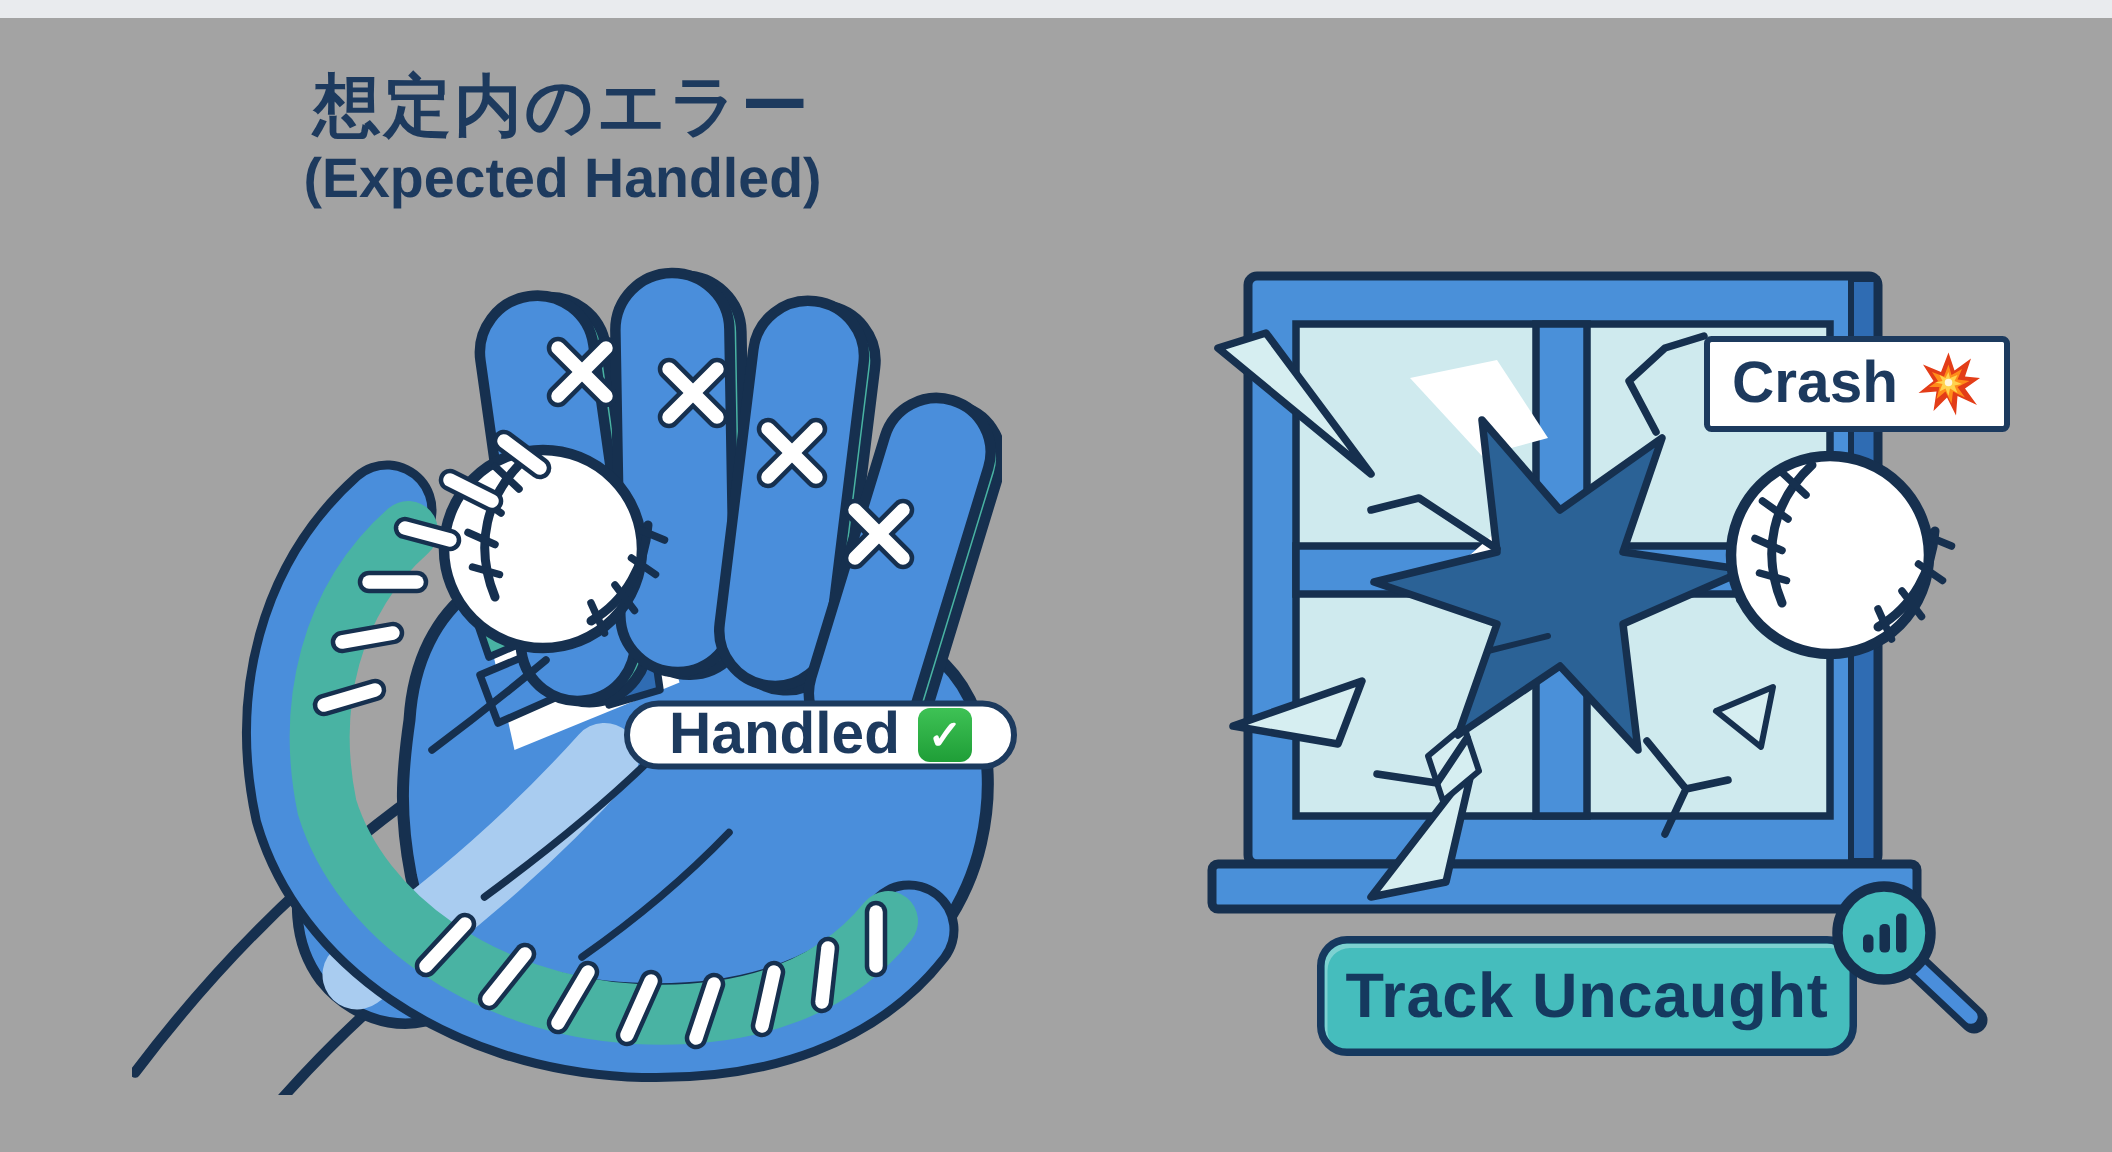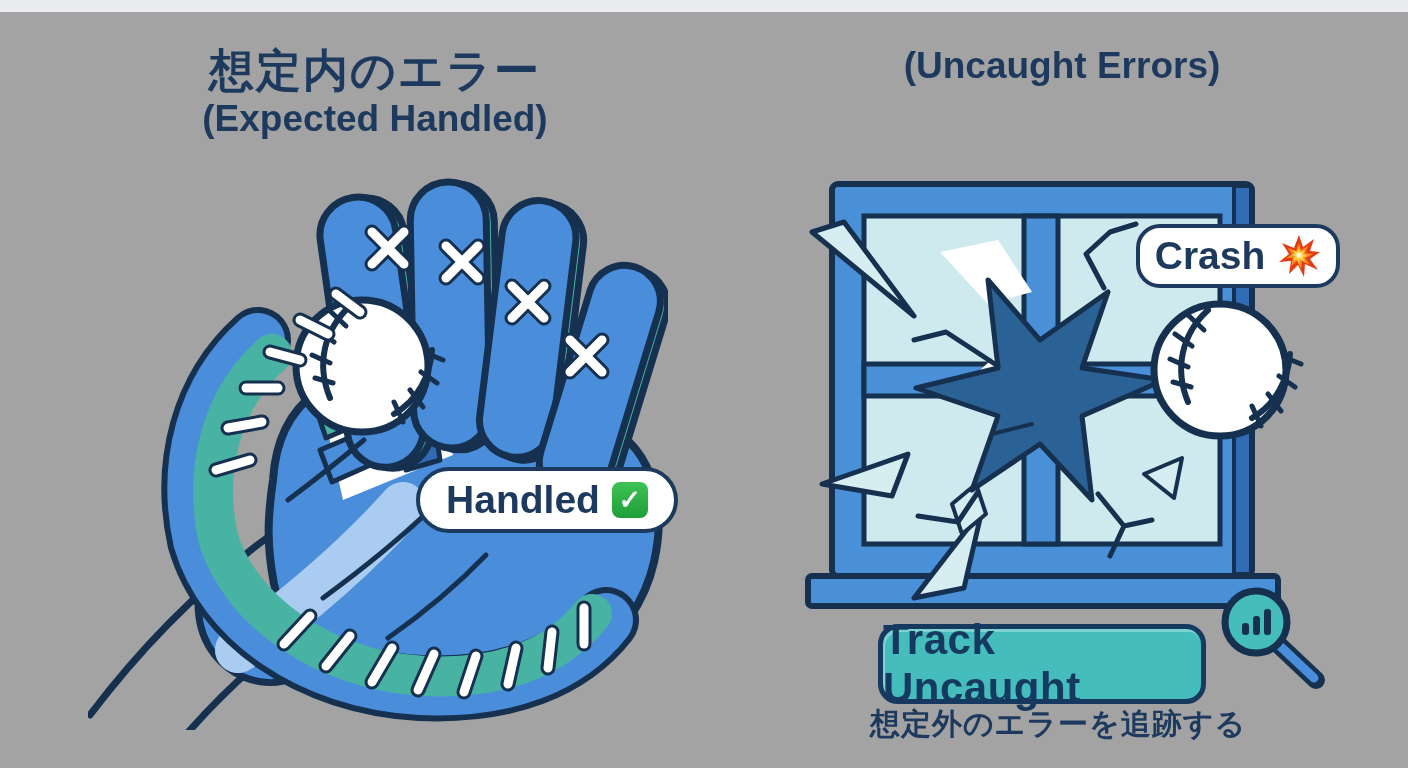--- a/index.html
+++ b/index.html
@@ -12,32 +12,32 @@
   
   .panel-title{width:500px;text-align:center;line-height:1.18;}
   .title-ja{font-size:45px;font-weight:800;letter-spacing:2px;}
   .title-en{font-size:37px;font-weight:800;letter-spacing:0px;}
   
   .badge{
     background:#ffffff;border:4px solid #1c3a5e;display:flex;
     align-items:center;justify-content:center;gap:12px;box-sizing:border-box;
     z-index:6;
   }
-  .badge-handled{left:416px;top:455px;width:262px;height:66px;border-radius:33px;}
-  .badge-crash{left:1136px;top:212px;width:204px;height:64px;border-radius:24px;}
+  .badge-handled{left:416px;top:455px;width:262px;height:46px;border-radius:33px;}
+  .badge-crash{left:1136px;top:212px;width:204px;height:64px;border-radius:5px;}
   .badge-label{font-size:39px;font-weight:800;color:#1d3a5e;}
   .check-box{
     width:36px;height:36px;border-radius:8px;
     background:linear-gradient(#3ec255,#1f9e37);
     color:#ffffff;font-size:27px;font-weight:800;
     display:flex;align-items:center;justify-content:center;
   }
   
   .track-btn{
-    left:878px;top:612px;width:328px;height:80px;border-radius:20px;
+    left:878px;top:612px;width:360px;height:80px;border-radius:20px;
     background:#45bdbd;border:5px solid #16395f;box-sizing:border-box;
     display:flex;align-items:center;justify-content:center;
     box-shadow:inset 2px 3px 0 rgba(255,255,255,.30);
     cursor:pointer;z-index:6;
   }
   .track-btn-label{font-size:42px;font-weight:800;color:#15395f;letter-spacing:0.5px;}
   .caption{
     left:848px;top:692px;width:420px;text-align:center;
     font-size:30px;font-weight:800;color:#1d3a5e;letter-spacing:1px;z-index:6;
   }
@@ -48,21 +48,20 @@
 <body>
 
 <div class="canvas">
 
   <div class="abs panel-title" style="left:125px;top:32px;">
     <div class="title-ja">想定内のエラー</div>
     <div class="title-en">(Expected Handled)</div>
   </div>
 
   <div class="abs panel-title" style="left:812px;top:32px;">
-    <div class="title-en">(Uncaught Errors)</div>
   </div>
 
   <svg class="abs" style="left:88px;top:158px;" width="580" height="560" viewBox="0 0 580 560">
 
     <g stroke="#16304f" stroke-width="7" fill="none" stroke-linecap="round">
       <path d="M2,545 C70,455 150,380 250,320"></path>
       <path d="M95,568 C150,505 205,460 265,423"></path>
       <path d="M195,482 C215,452 232,430 252,408"></path>
     </g>
 
@@ -272,15 +271,14 @@
     <line x1="64" y1="64" x2="100" y2="98" stroke="#16304f" stroke-width="18" stroke-linecap="round"></line>
     <line x1="64" y1="64" x2="98" y2="96" stroke="#4a8edb" stroke-width="9" stroke-linecap="round"></line>
     <circle cx="40" cy="40" r="31" fill="#45bdbd" stroke="#16304f" stroke-width="7"></circle>
     <g fill="#16304f">
       <rect x="26" y="41" width="7" height="12" rx="3"></rect>
       <rect x="37" y="34" width="7" height="19" rx="3"></rect>
       <rect x="48" y="27" width="7" height="26" rx="3"></rect>
     </g>
   </svg>
 
-  <div class="abs caption">想定外のエラーを追跡する</div>
 
 </div>
 
 </body></html>

